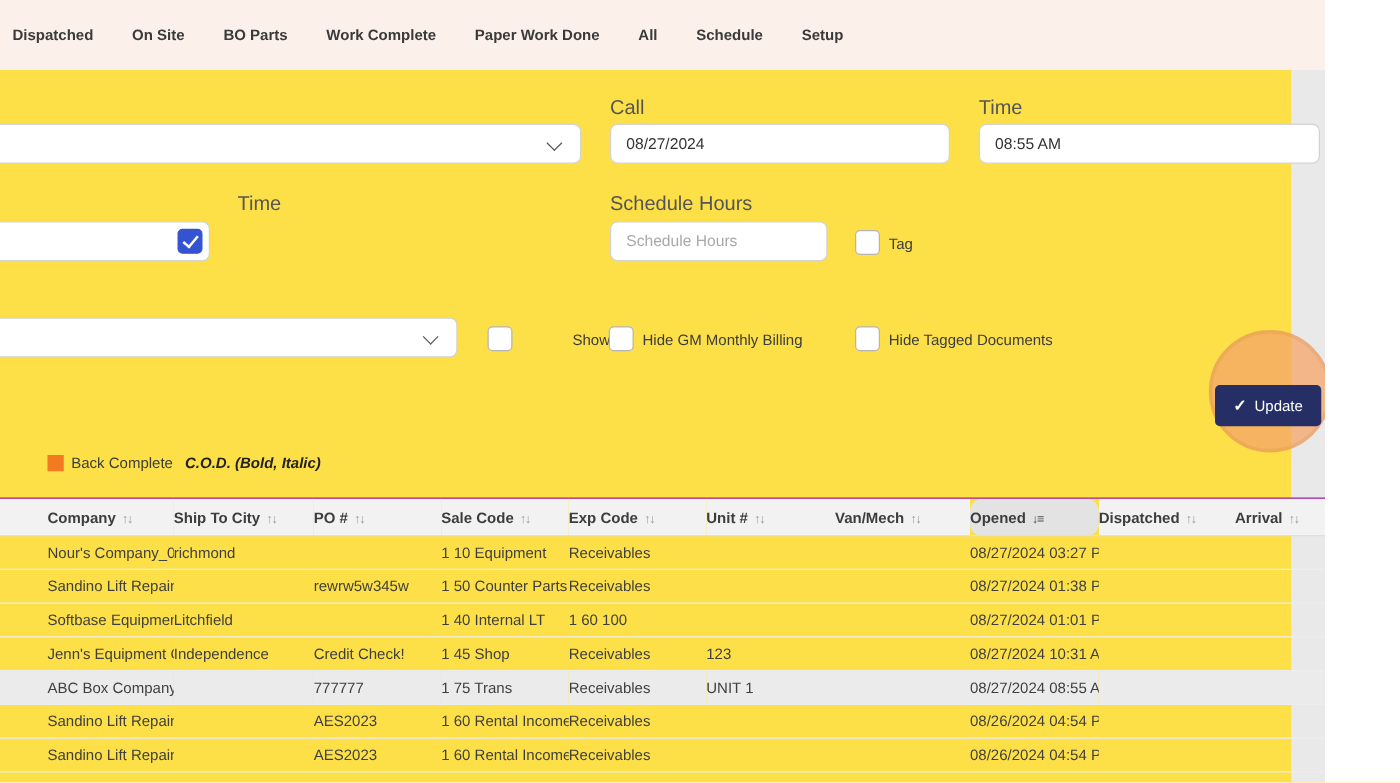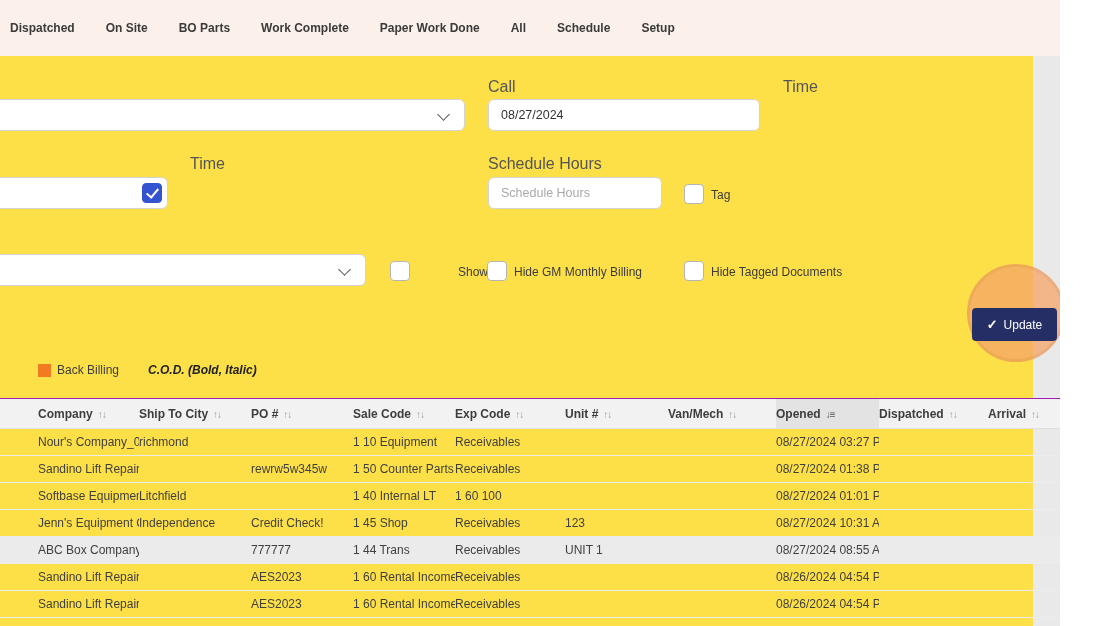--- a/index.html
+++ b/index.html
@@ -57,21 +57,21 @@
   .legend-text { position:absolute; top:364px; font-size:12px; color:#3c3c3c; line-height:13px; }
   .legend-cod { font-weight:bold; font-style:italic; color:#222; }
   
   .grid { position:absolute; left:0; top:398px; width:1093px; border-collapse:collapse; table-layout:fixed; }
   .grid th, .grid td {
     font-size:12px; text-align:left; white-space:nowrap; overflow:hidden;
     padding:0 8px 0 0; vertical-align:middle;
   }
   .grid th { height:30px; background:var(--header_bg,#f2f2f2); color:#3d3d3d; font-weight:bold;
     border-top:1px solid #a21caf; border-bottom:1px solid #e0e0e0; cursor:pointer; }
-  .grid th.sorted { background:var(--header_sorted_bg,#e3e3e3); }
+  .grid th.sorted { background:var(--header_sorted_bg,#e3e3e3);border-radius:10px; }
   .grid td { height:27px; color:#3f3f3f; border-bottom:1px solid #ededed; }
   .grid th:first-child, .grid td:first-child { padding-left:38px; }
   .grid tr.selected td { background:var(--selected_row,#ebebeb); }
   .sort-icon { color:#9a9a9a; font-size:10px; margin-left:5px; letter-spacing:-1px; }
   .sort-icon.active { color:#555; }
   .grid col:nth-child(1){width:139px;} .grid col:nth-child(2){width:112px;}
   .grid col:nth-child(3){width:102px;} .grid col:nth-child(4){width:102px;}
   .grid col:nth-child(5){width:110px;} .grid col:nth-child(6){width:103px;}
   .grid col:nth-child(7){width:108px;} .grid col:nth-child(8){width:103px;}
   .grid col:nth-child(9){width:109px;} .grid col:nth-child(10){width:105px;}
@@ -93,20 +93,21 @@
     </div>
 
   <div class="gutter"></div>
 
   <div class="dropdown" style="left:-84px; top:99px; width:549px;">
     <span class="chevron"></span>
   </div>
   <label class="field-label" style="left:488px; top:78px;">Call</label>
   <input class="text-input" style="left: 488px; top: 99px; width: 272px;" value="08/27/2024">
   <label class="field-label" style="left:783px; top:78px;">Time</label>
+  <input class="text-input" style="left: 783px; top: 99px; width: 273px;" value="08:55 AM">
 
   <div class="dropdown" style="left:-84px; top:177px; width:252px;"></div>
   <div class="checkbox checked" style="left:142px; top:183px;"></div>
   <label class="field-label" style="left:190px; top:155px;">Time</label>
   <label class="field-label" style="left:488px; top:155px;">Schedule Hours</label>
   <input class="text-input" style="left: 488px; top: 177px; width: 174px;" placeholder="Schedule Hours">
   <div class="checkbox" style="left:684px; top:184px;"></div>
   <span class="check-label" style="left:711px; top:188px;">Tag</span>
 
   <div class="dropdown" style="left:-84px; top:254px; width:450px;">
@@ -119,21 +120,21 @@
   <div class="checkbox" style="left:684px; top:261px;"></div>
   <span class="check-label" style="left:711px; top:265px;">Hide Tagged Documents</span>
 
   <div class="annotation-circle"></div>
   <button class="update-btn">
     <span class="check-glyph">✓</span>
     <span>Update</span>
   </button>
 
   <div class="legend-square"></div>
-  <span class="legend-text" style="left:57px;">Back Billing</span>
+  <span class="legend-text" style="left:57px;">Back Complete</span>
   <span class="legend-text legend-cod" style="left:148px;">C.O.D. (Bold, Italic)</span>
 
   <table class="grid">
     <colgroup>
         <col>
         <col>
         <col>
         <col>
         <col>
         <col>
@@ -202,21 +203,21 @@
           <td>123</td>
           <td></td>
           <td>08/27/2024 10:31 AM</td>
           <td></td>
           <td></td>
         </tr>
         <tr class="selected">
           <td>ABC Box Company</td>
           <td></td>
           <td>777777</td>
-          <td>1 44 Trans</td>
+          <td>1 75 Trans</td>
           <td>Receivables</td>
           <td>UNIT 1</td>
           <td></td>
           <td>08/27/2024 08:55 AM</td>
           <td></td>
           <td></td>
         </tr>
         <tr>
           <td>Sandino Lift Repair</td>
           <td></td>

